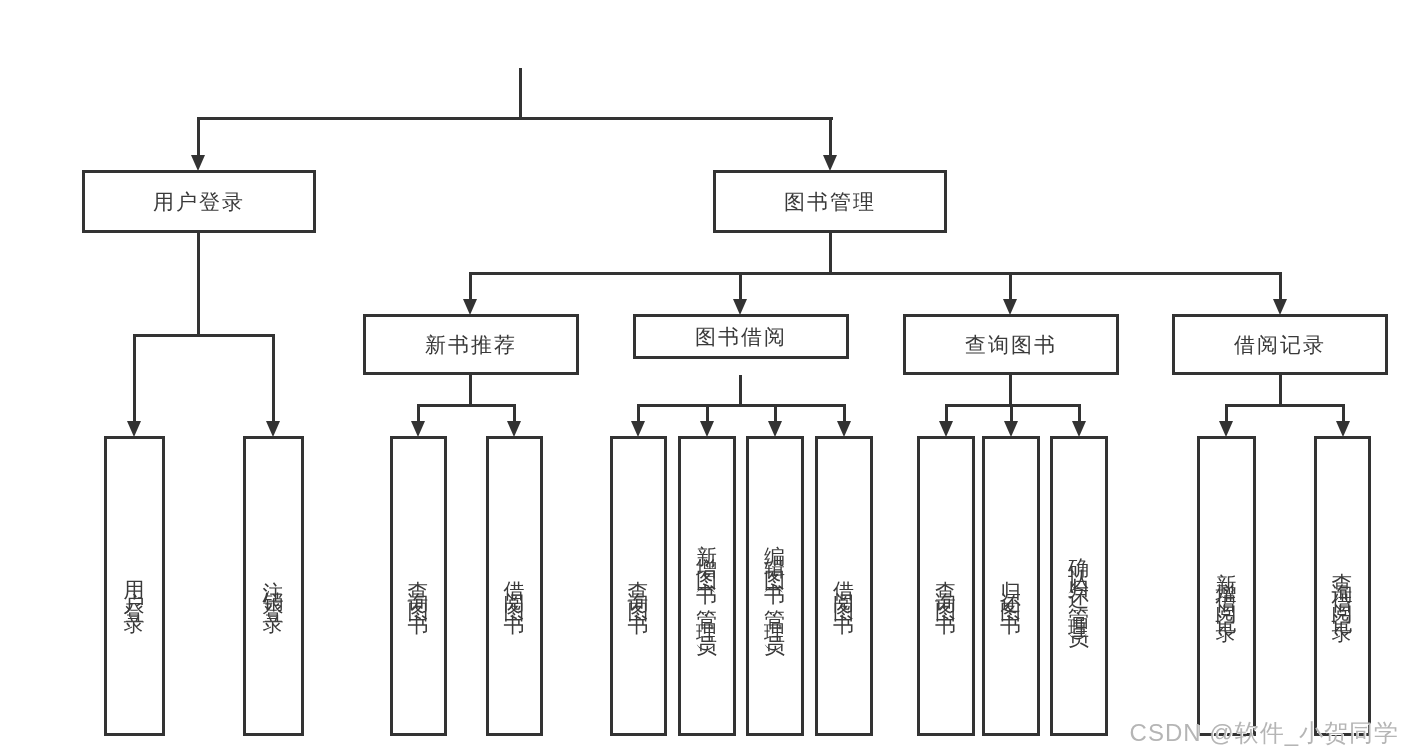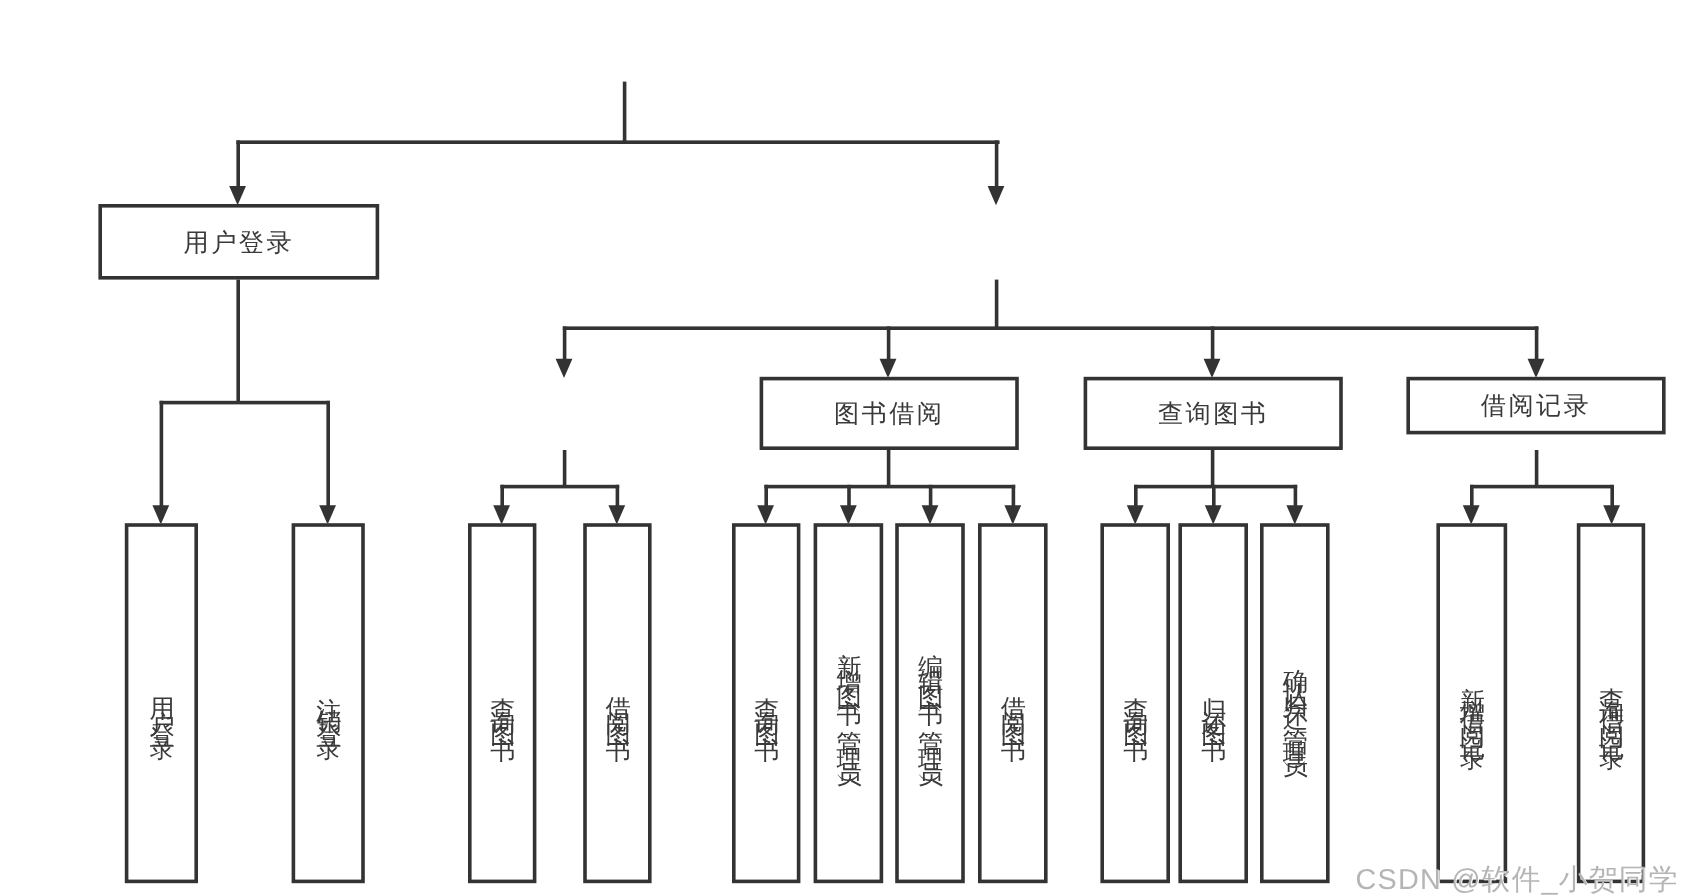--- a/index.html
+++ b/index.html
@@ -48,46 +48,52 @@
   <div class="line" style="left:519px;top:68px;width:3px;height:52px;"></div>
   <div class="line" style="left:197px;top:117px;width:636px;height:3px;"></div>
   <div class="line" style="left:197px;top:117px;width:3px;height:40px;"></div>
   <div class="arrow" style="left:191px;top:155px;"></div>
   <div class="line" style="left:829px;top:117px;width:3px;height:40px;"></div>
   <div class="arrow" style="left:823px;top:155px;"></div>
 
   <div class="hnode" style="left:82px;top:170px;width:234px;height:63px;">
     <span>用户登录</span>
   </div>
+  <div class="hnode" style="left:713px;top:170px;width:234px;height:63px;">
+    <span>图书管理</span>
+  </div>
 
   <div class="line" style="left:197px;top:233px;width:3px;height:103px;"></div>
   <div class="line" style="left:133px;top:334px;width:142px;height:3px;"></div>
   <div class="line" style="left:133px;top:334px;width:3px;height:88px;"></div>
   <div class="arrow" style="left:127px;top:421px;"></div>
   <div class="line" style="left:272px;top:334px;width:3px;height:88px;"></div>
   <div class="arrow" style="left:266px;top:421px;"></div>
 
   <div class="line" style="left:829px;top:233px;width:3px;height:41px;"></div>
   <div class="line" style="left:469px;top:272px;width:813px;height:3px;"></div>
   <div class="line" style="left:469px;top:272px;width:3px;height:29px;"></div>
   <div class="arrow" style="left:463px;top:299px;"></div>
   <div class="line" style="left:739px;top:272px;width:3px;height:29px;"></div>
   <div class="arrow" style="left:733px;top:299px;"></div>
   <div class="line" style="left:1009px;top:272px;width:3px;height:29px;"></div>
   <div class="arrow" style="left:1003px;top:299px;"></div>
   <div class="line" style="left:1279px;top:272px;width:3px;height:29px;"></div>
   <div class="arrow" style="left:1273px;top:299px;"></div>
 
-  <div class="hnode" style="left:633px;top:314px;width:216px;height:61px;">
+  <div class="hnode" style="left:363px;top:314px;width:216px;height:61px;">
+    <span>新书推荐</span>
+  </div>
+  <div class="hnode" style="left:633px;top:314px;width:216px;height:45px;">
     <span>图书借阅</span>
   </div>
   <div class="hnode" style="left:903px;top:314px;width:216px;height:61px;">
     <span>查询图书</span>
   </div>
-  <div class="hnode" style="left:1172px;top:314px;width:216px;height:48px;">
+  <div class="hnode" style="left:1172px;top:314px;width:216px;height:61px;">
     <span>借阅记录</span>
   </div>
 
   <div class="line" style="left:469px;top:375px;width:3px;height:31px;"></div>
   <div class="line" style="left:417px;top:404px;width:99px;height:3px;"></div>
   <div class="line" style="left:417px;top:404px;width:3px;height:19px;"></div>
   <div class="arrow" style="left:411px;top:421px;"></div>
   <div class="line" style="left:513px;top:404px;width:3px;height:19px;"></div>
   <div class="arrow" style="left:507px;top:421px;"></div>
 

